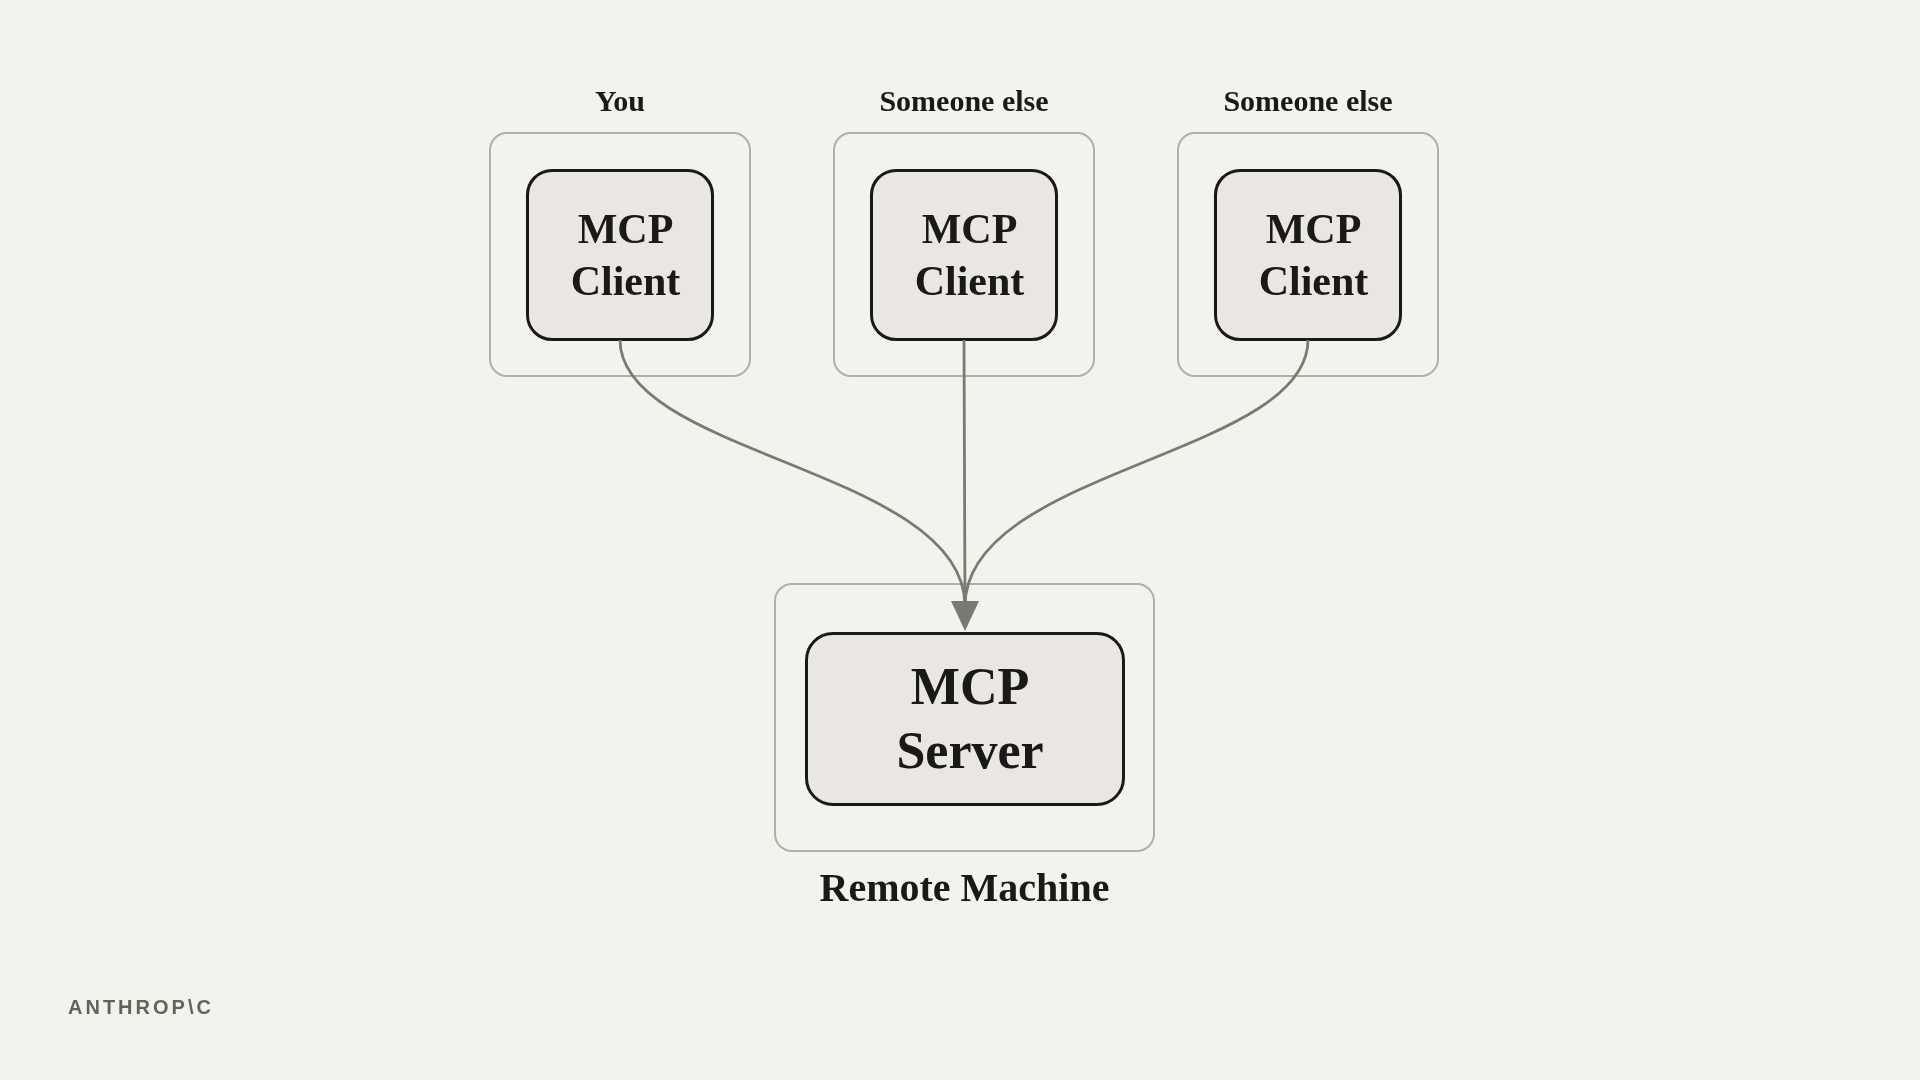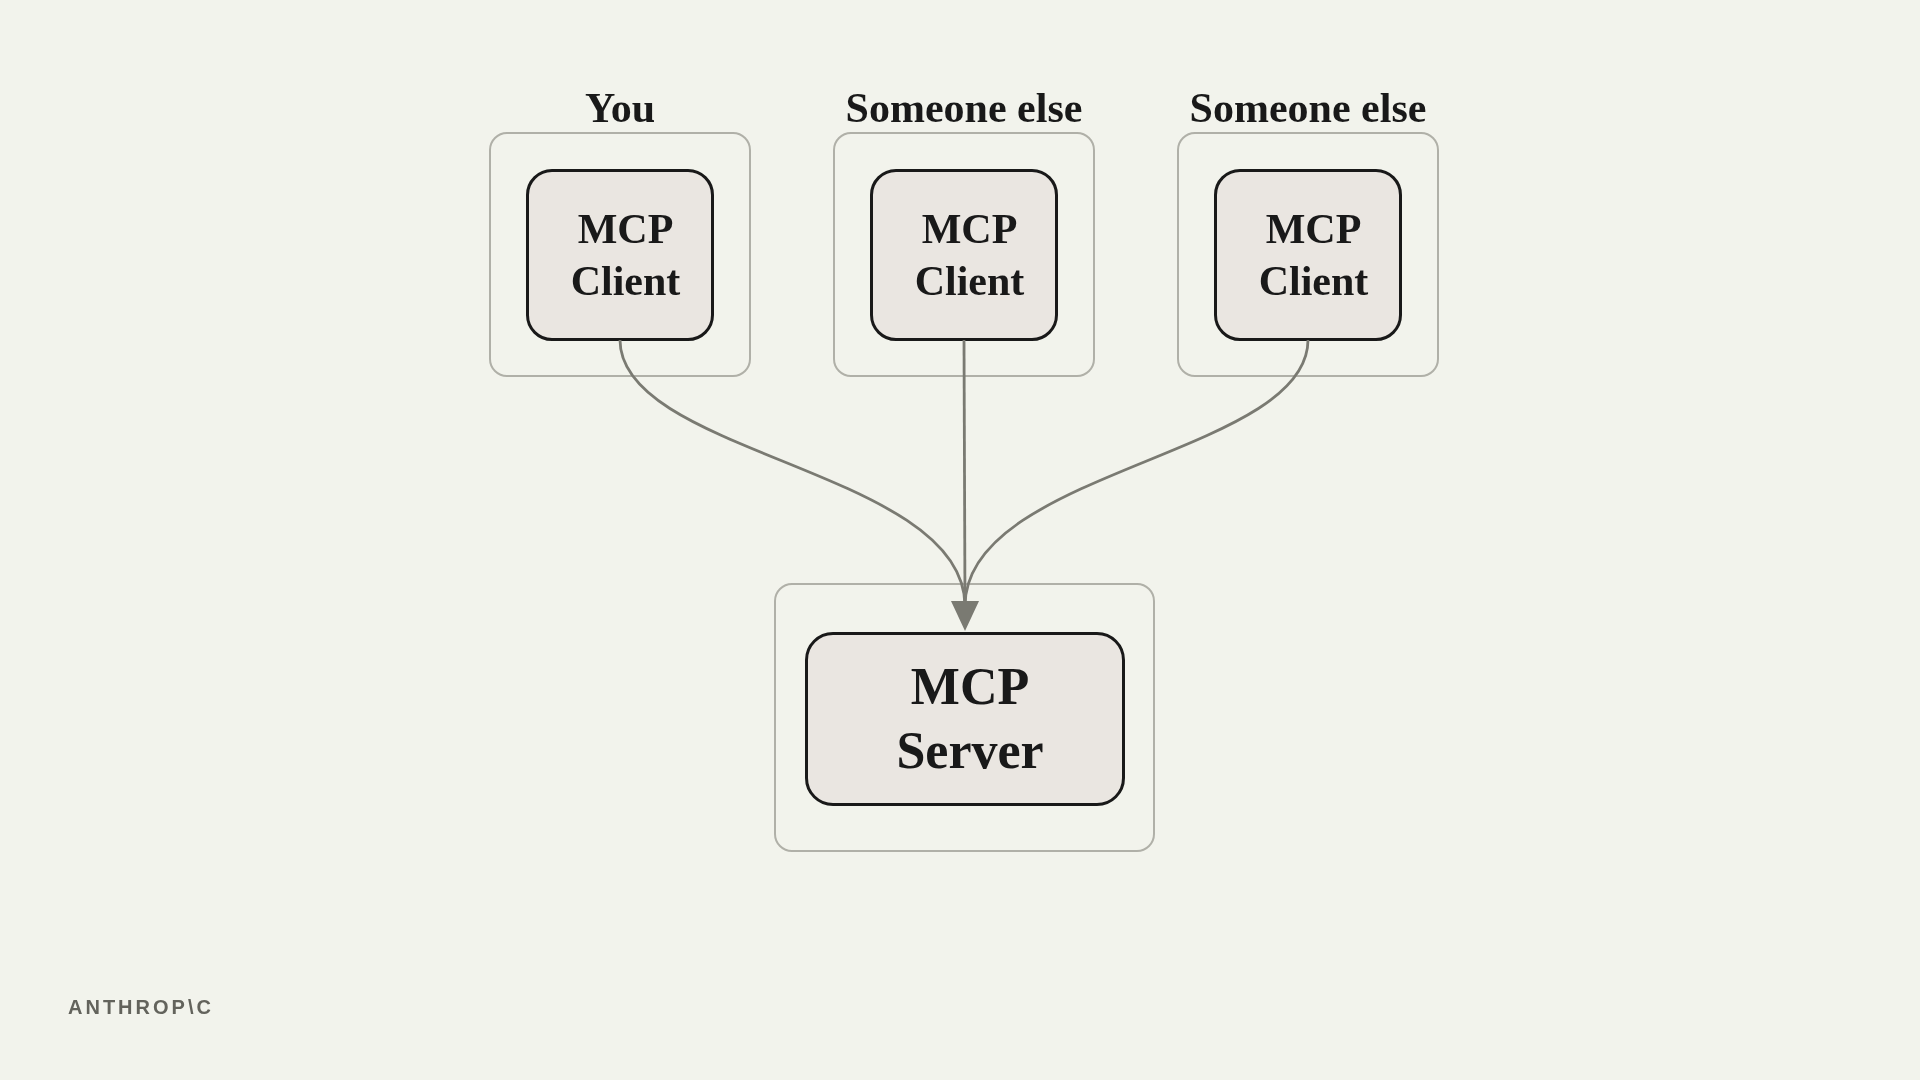--- a/index.html
+++ b/index.html
@@ -29,21 +29,21 @@
   .client-group.g0 { left: 489px; }
   .client-group.g1 { left: 833px; }
   .client-group.g2 { left: 1177px; }
   .owner-label {
     position: absolute;
     top: -50px;
     left: 50%;
     transform: translateX(-50%);
     white-space: nowrap;
     font-weight: bold;
-    font-size: 42px;
+    font-size: 30px;
     color: var(--ink, #191919);
   }
   .node-box {
     position: absolute;
     left: 50%;
     transform: translateX(-50%);
     background: var(--box-fill, #eae6e1);
     border: 3px solid var(--ink, #191919);
     box-sizing: border-box;
     display: flex;
@@ -133,20 +133,21 @@
 
   <div class="client-group g2">
     <div class="owner-label">Someone else</div>
     <div class="node-box client-box">MCP
 Client</div>
   </div>
 
   <div class="remote-group">
     <div class="node-box server-box">MCP
 Server</div>
+    <div class="machine-label">Remote Machine</div>
   </div>
 
   <svg class="arrow-layer" viewBox="0 0 1920 1080" xmlns="http://www.w3.org/2000/svg">
     <path d="M 620 340 C 620 455, 965 470, 965 606" fill="none" stroke-width="2.8" stroke="#7a7a72"></path>
     <path d="M 964 340 L 965 606" fill="none" stroke-width="2.8" stroke="#7a7a72"></path>
     <path d="M 1308 340 C 1308 455, 965 470, 965 606" fill="none" stroke-width="2.8" stroke="#7a7a72"></path>
     <polygon points="951,601 979,601 965,631" fill="#7a7a72"></polygon>
   </svg>
 
   <div class="logo">ANTHROP\C</div>

